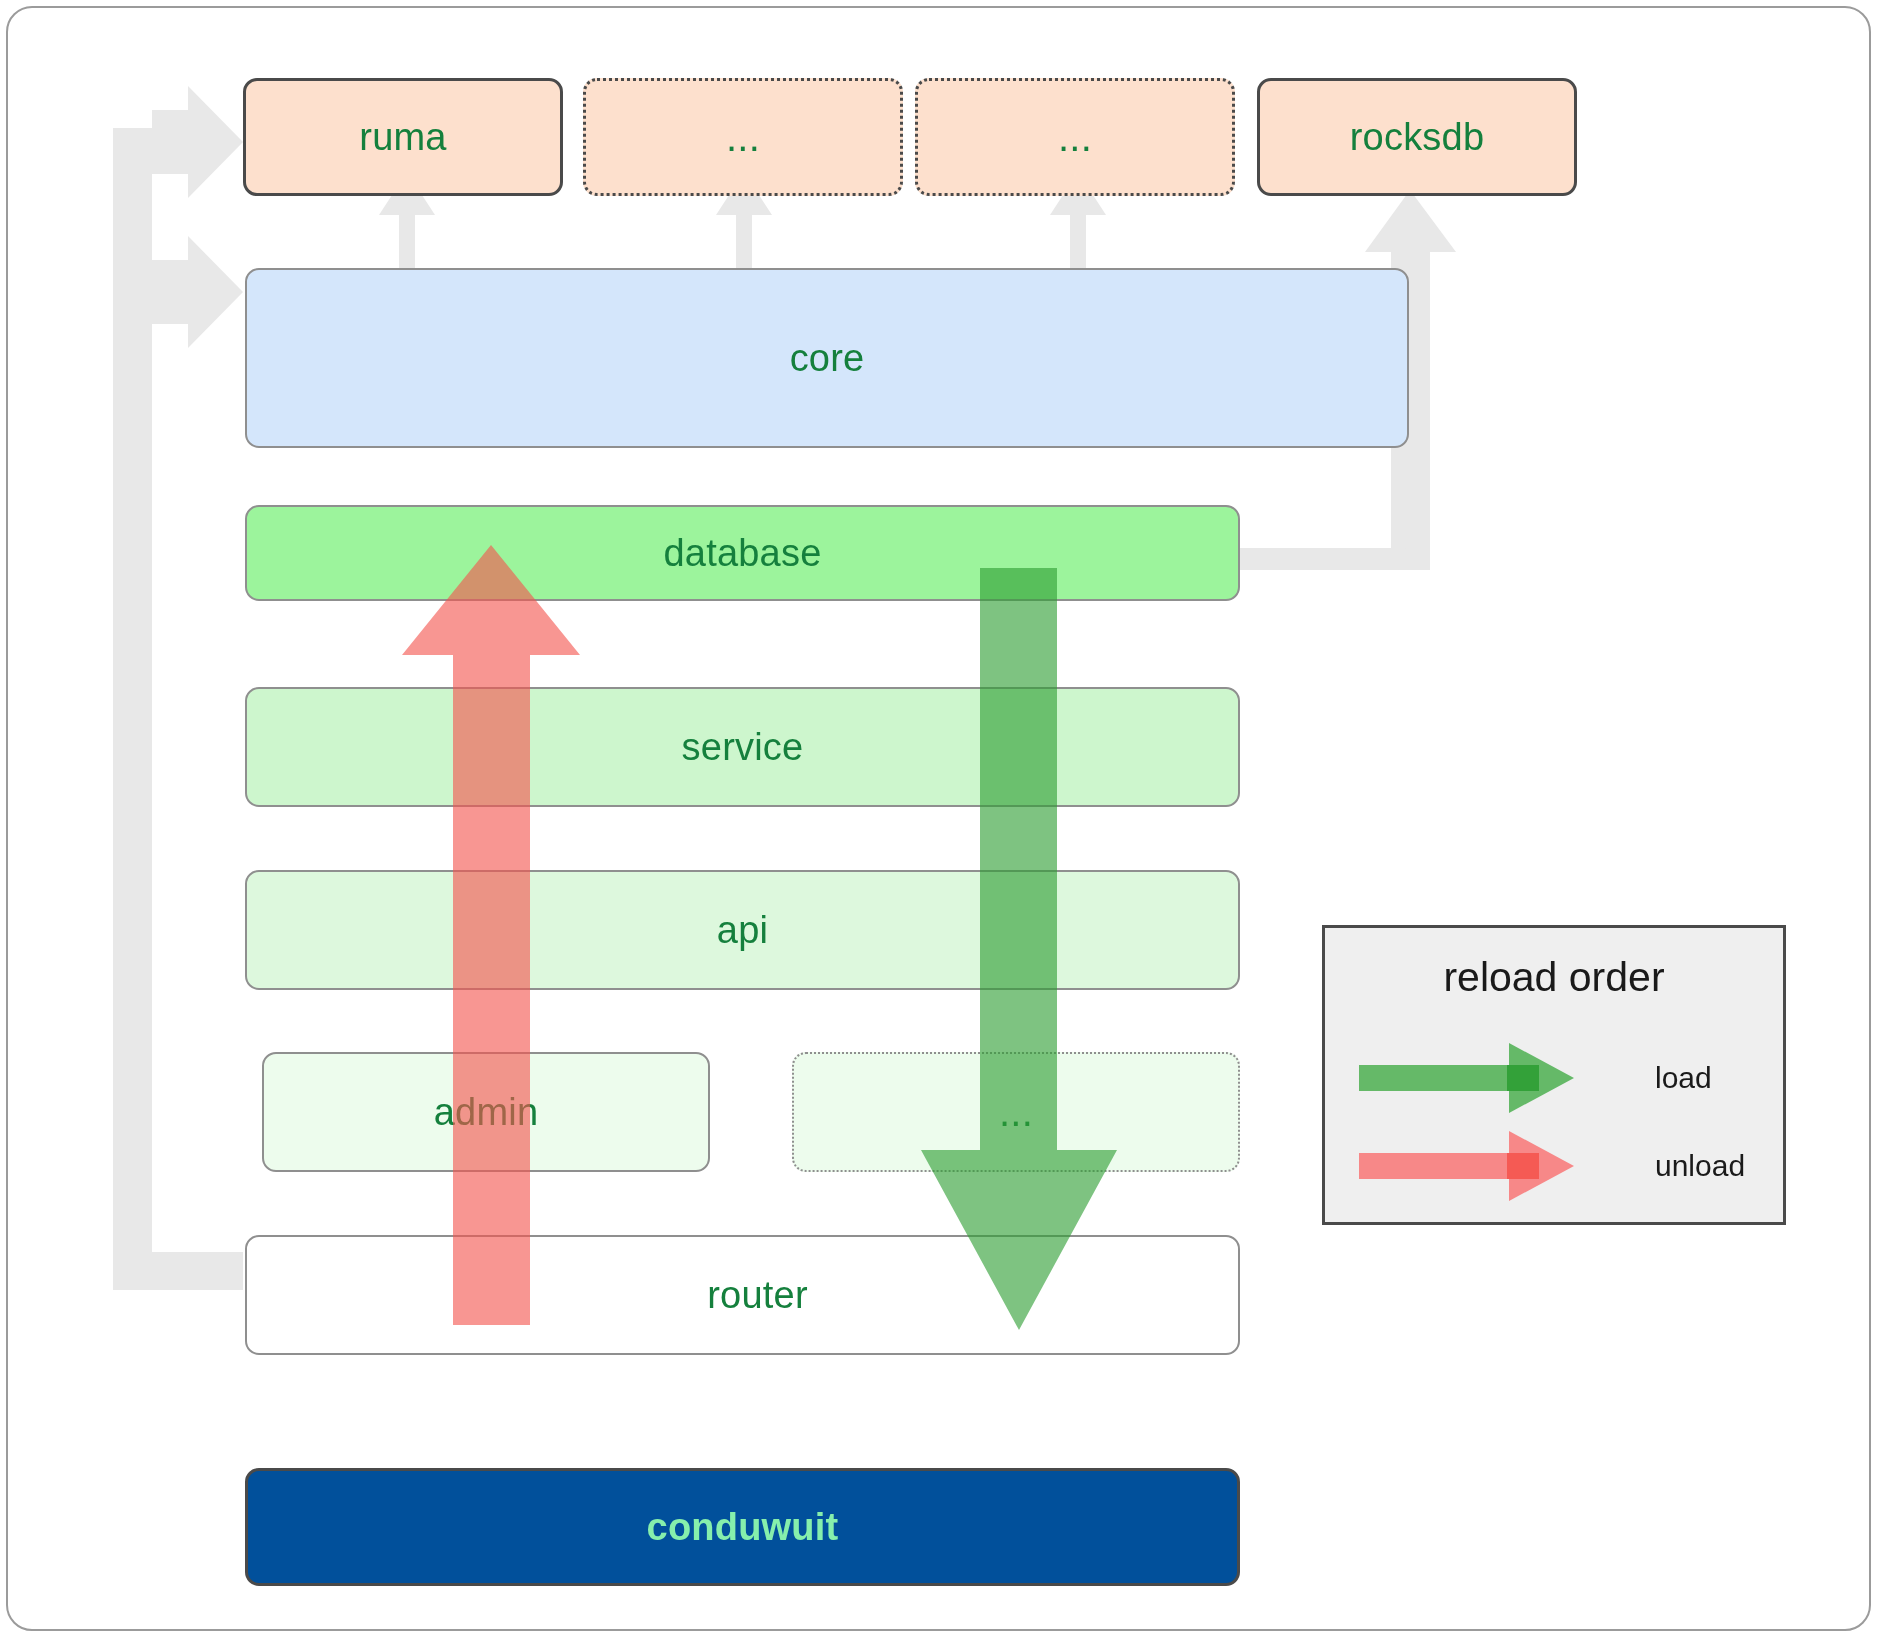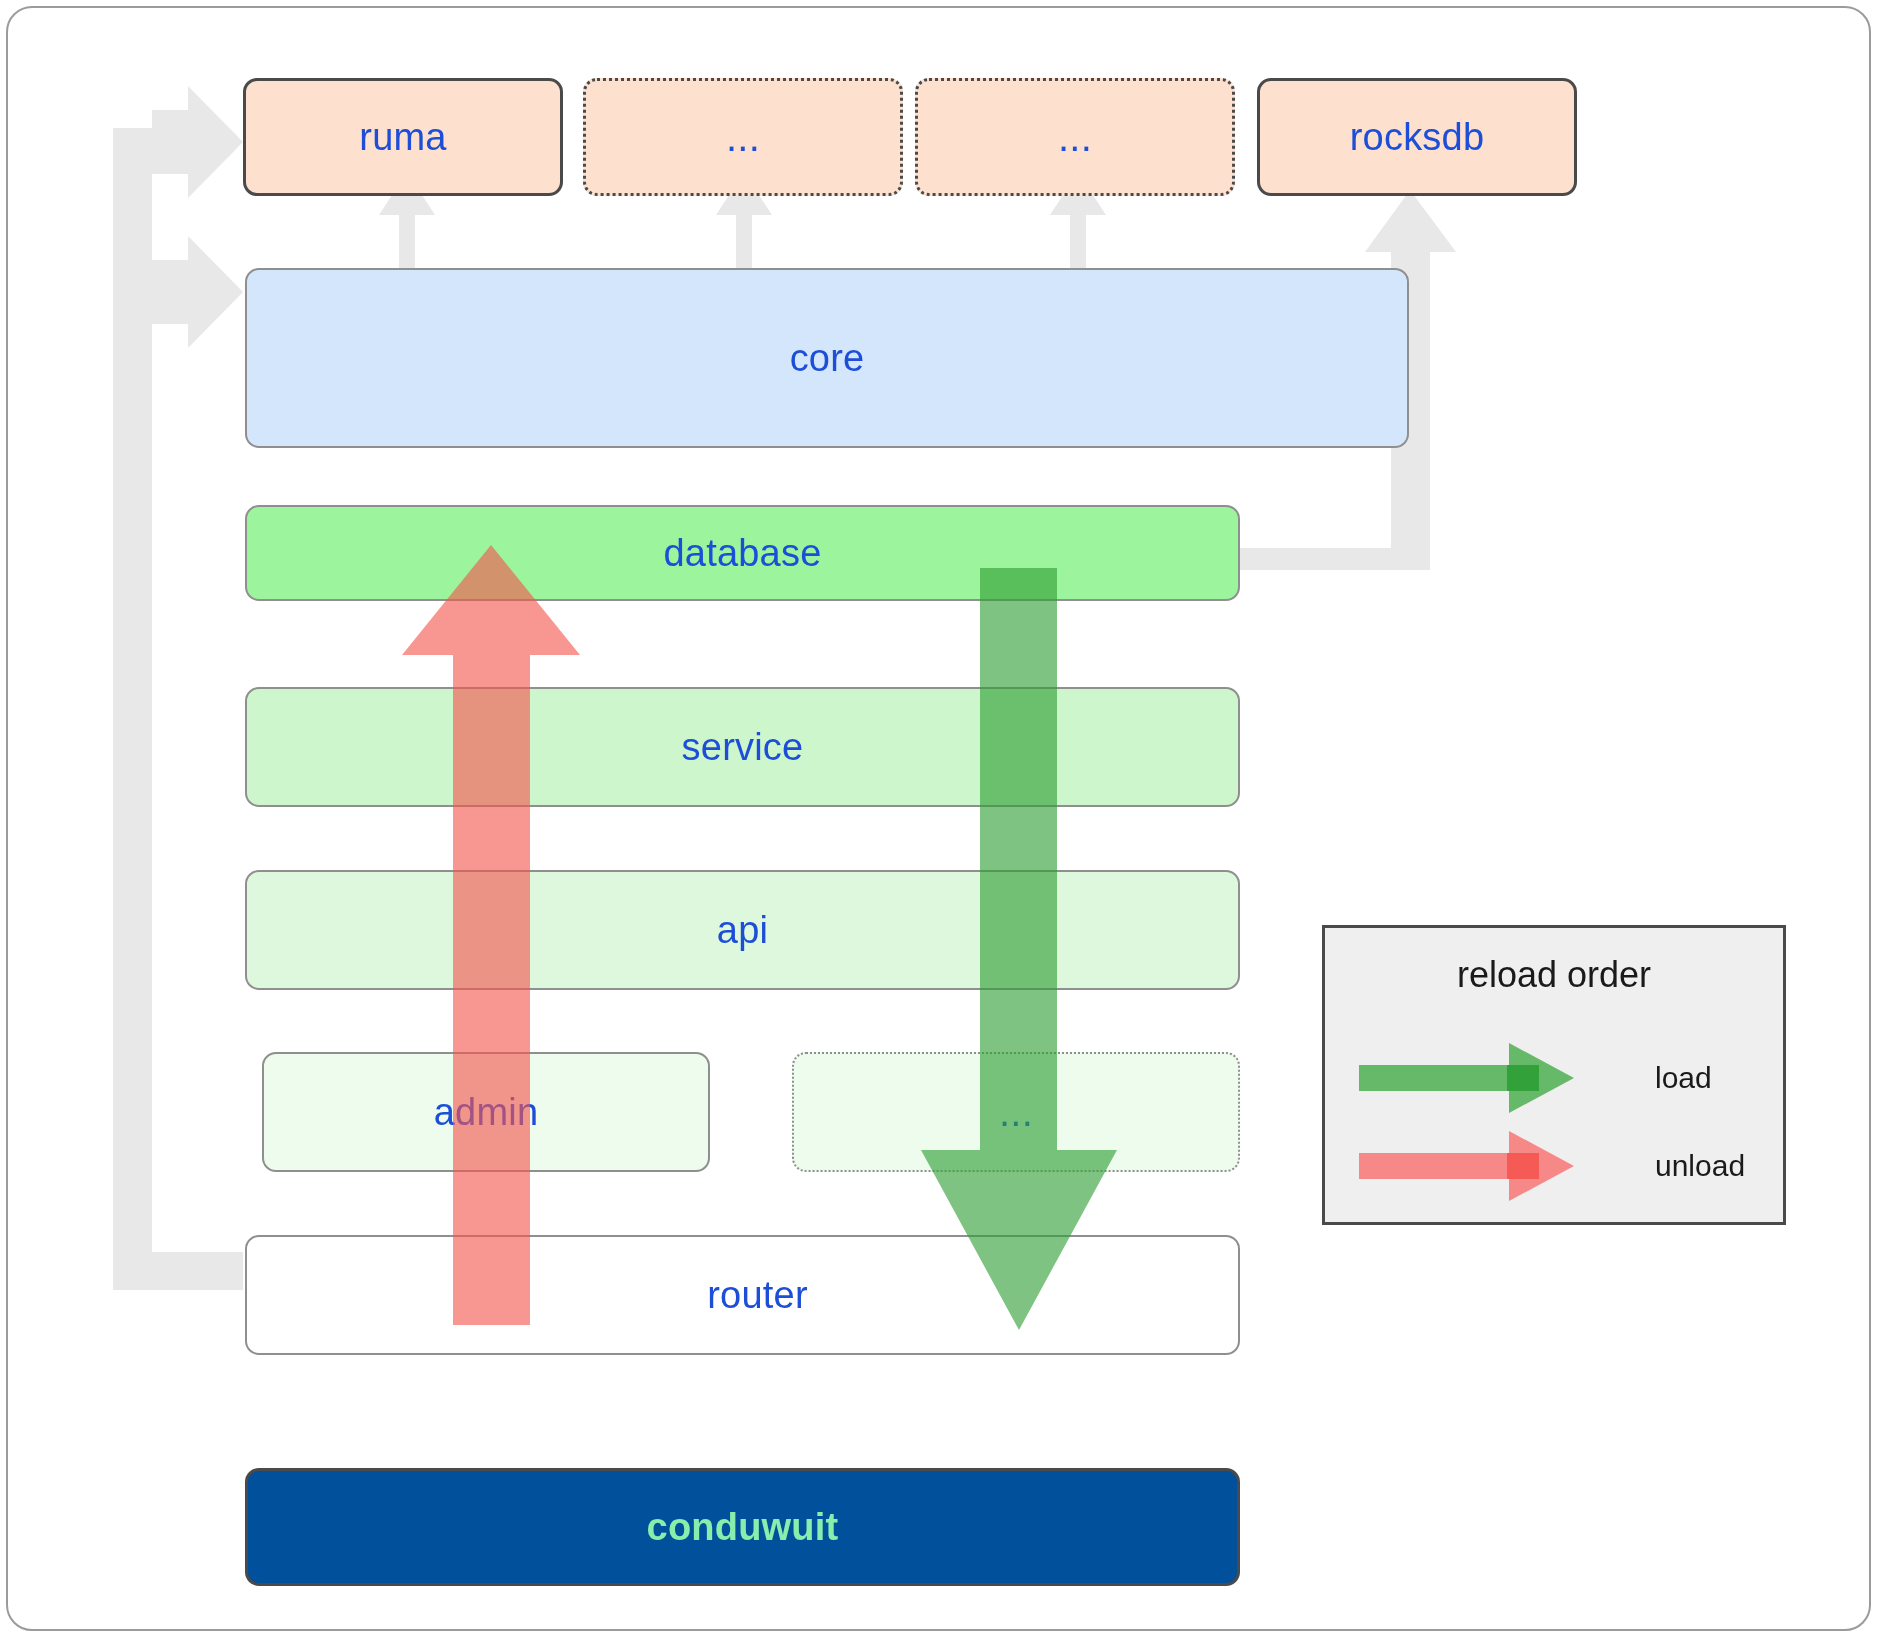--- a/index.html
+++ b/index.html
@@ -27,21 +27,21 @@
     background: #ffffff;
     box-sizing: border-box;
   }
   .node {
     position: absolute;
     box-sizing: border-box;
     display: flex;
     align-items: center;
     justify-content: center;
     border-radius: 14px;
-    color: #1d4ed8;
+    color: #15803d;
     font-size: 38px;
     letter-spacing: 0.2px;
     z-index: 5;
   }
   .node.dots { font-size: 40px; }
   .solid-dark { border: 3px solid #4a4a4a; }
   .dotted-dark { border: 3px dotted #4a4a4a; }
   .solid-gray { border: 2px solid #8f8f8f; }
   .dotted-gray { border: 2px dotted #8f8f8f; }
 
@@ -68,21 +68,21 @@
     border: 3px solid #4a4a4a;
     box-sizing: border-box;
     z-index: 10;
   }
   #legend-title {
     position: absolute;
     left: 0;
     top: 26px;
     width: 100%;
     text-align: center;
-    font-size: 36px;
+    font-size: 41px;
     color: #1a1a1a;
   }
   .legend-row {
     position: absolute;
     left: 0;
     width: 100%;
     height: 80px;
   }
   .legend-label {
     position: absolute;

